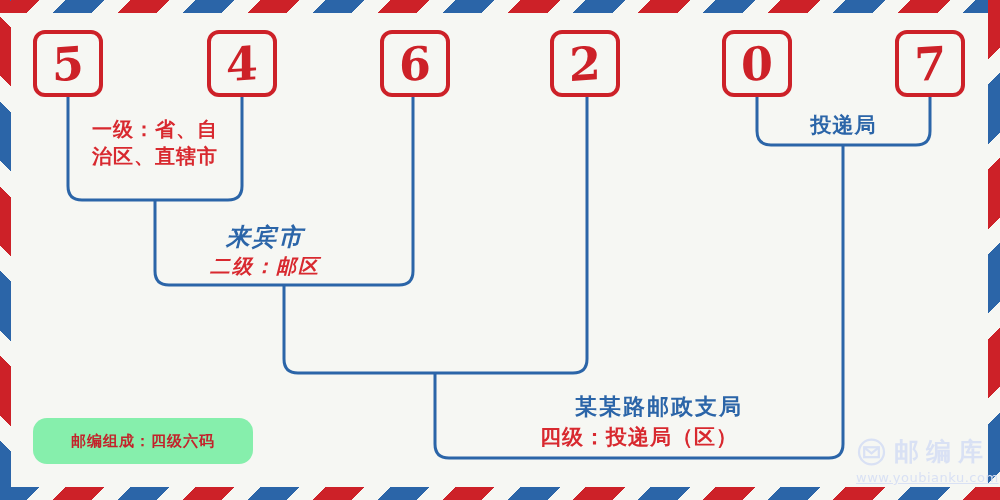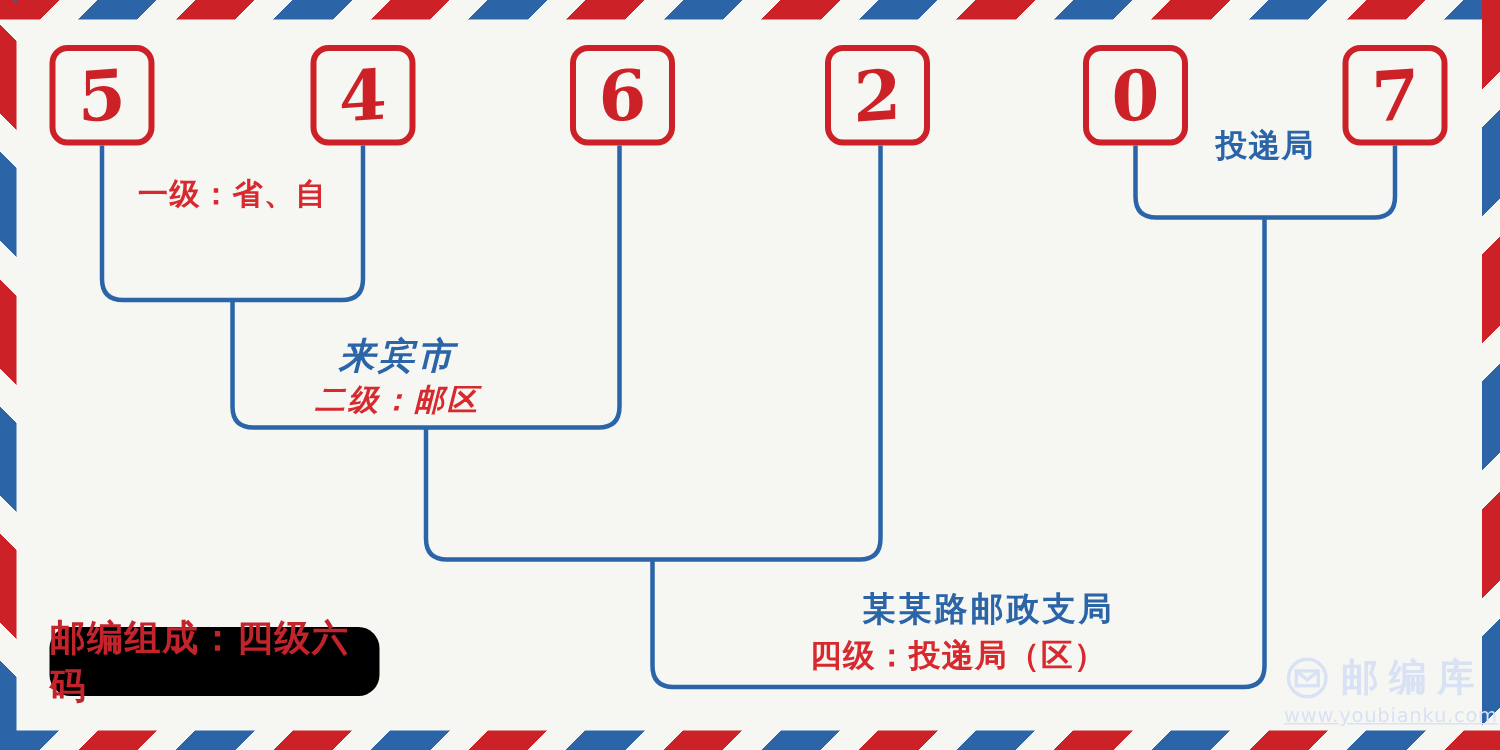--- a/index.html
+++ b/index.html
@@ -45,27 +45,27 @@
   .label-1{left:68px;width:174px;top:116px;font-size:20px;line-height:27px;letter-spacing:1px;}
   .label-2{left:155px;width:220px;top:222px;font-style:italic;}
   .label-2 .lbl-blue{font-size:24px;line-height:30px;letter-spacing:2px;}
   .label-2 .lbl-red{font-size:20px;line-height:28px;letter-spacing:2px;}
   .label-3{left:283px;width:304px;top:308px;}
   .label-3 .lbl-blue{font-size:24px;line-height:30px;letter-spacing:2px;}
   .label-3 .lbl-red{font-size:21px;line-height:28px;letter-spacing:1px;}
   .label-4{left:435px;width:408px;top:392px;}
   .label-4 .lbl-blue{font-size:22px;line-height:30px;letter-spacing:2px;padding-left:40px;}
   .label-4 .lbl-red{font-size:21px;line-height:30px;letter-spacing:1px;}
-  .label-5{left:757px;width:173px;top:84px;font-size:21px;line-height:27px;letter-spacing:1px;}
+  .label-5{left:757px;width:173px;top:112px;font-size:21px;line-height:27px;letter-spacing:1px;}
   
   .badge{
     position:absolute;left:33px;top:418px;width:220px;height:46px;
-    background:#000000;border-radius:14px;
+    background:#86efac;border-radius:14px;
     display:flex;align-items:center;justify-content:center;
-    color:#c3232b;font-size:24px;font-weight:700;letter-spacing:1px;
+    color:#c3232b;font-size:15px;font-weight:700;letter-spacing:1px;
     font-family:"DejaVu Serif","Liberation Serif",serif;
   }
   
   .watermark{
     position:absolute;left:856px;top:424px;width:134px;
     color:#d9e1f4;text-align:left;user-select:none;margin-top:11px;
   }
   .wm-row{display:flex;align-items:center;gap:7px;}
   .wm-brand{font-size:25px;font-weight:700;letter-spacing:7px;white-space:nowrap;}
   .wm-url{font-size:13px;margin-top:2px;letter-spacing:0.5px;text-decoration:underline;}
@@ -102,20 +102,21 @@
   </div>
 <div class="digit-box" style="left:722px">
     <span>0</span>
   </div>
 <div class="digit-box" style="left:895px">
     <span>7</span>
   </div>
 
 <div class="label-block label-1">
   <div class="lbl-red">一级：省、自</div>
+  <div class="lbl-red">治区、直辖市</div>
 </div>
 
 <div class="label-block label-2">
   <div class="lbl-blue">来宾市</div>
   <div class="lbl-red">二级：邮区</div>
 </div>
 
 <div class="label-block label-3">
 </div>
 

